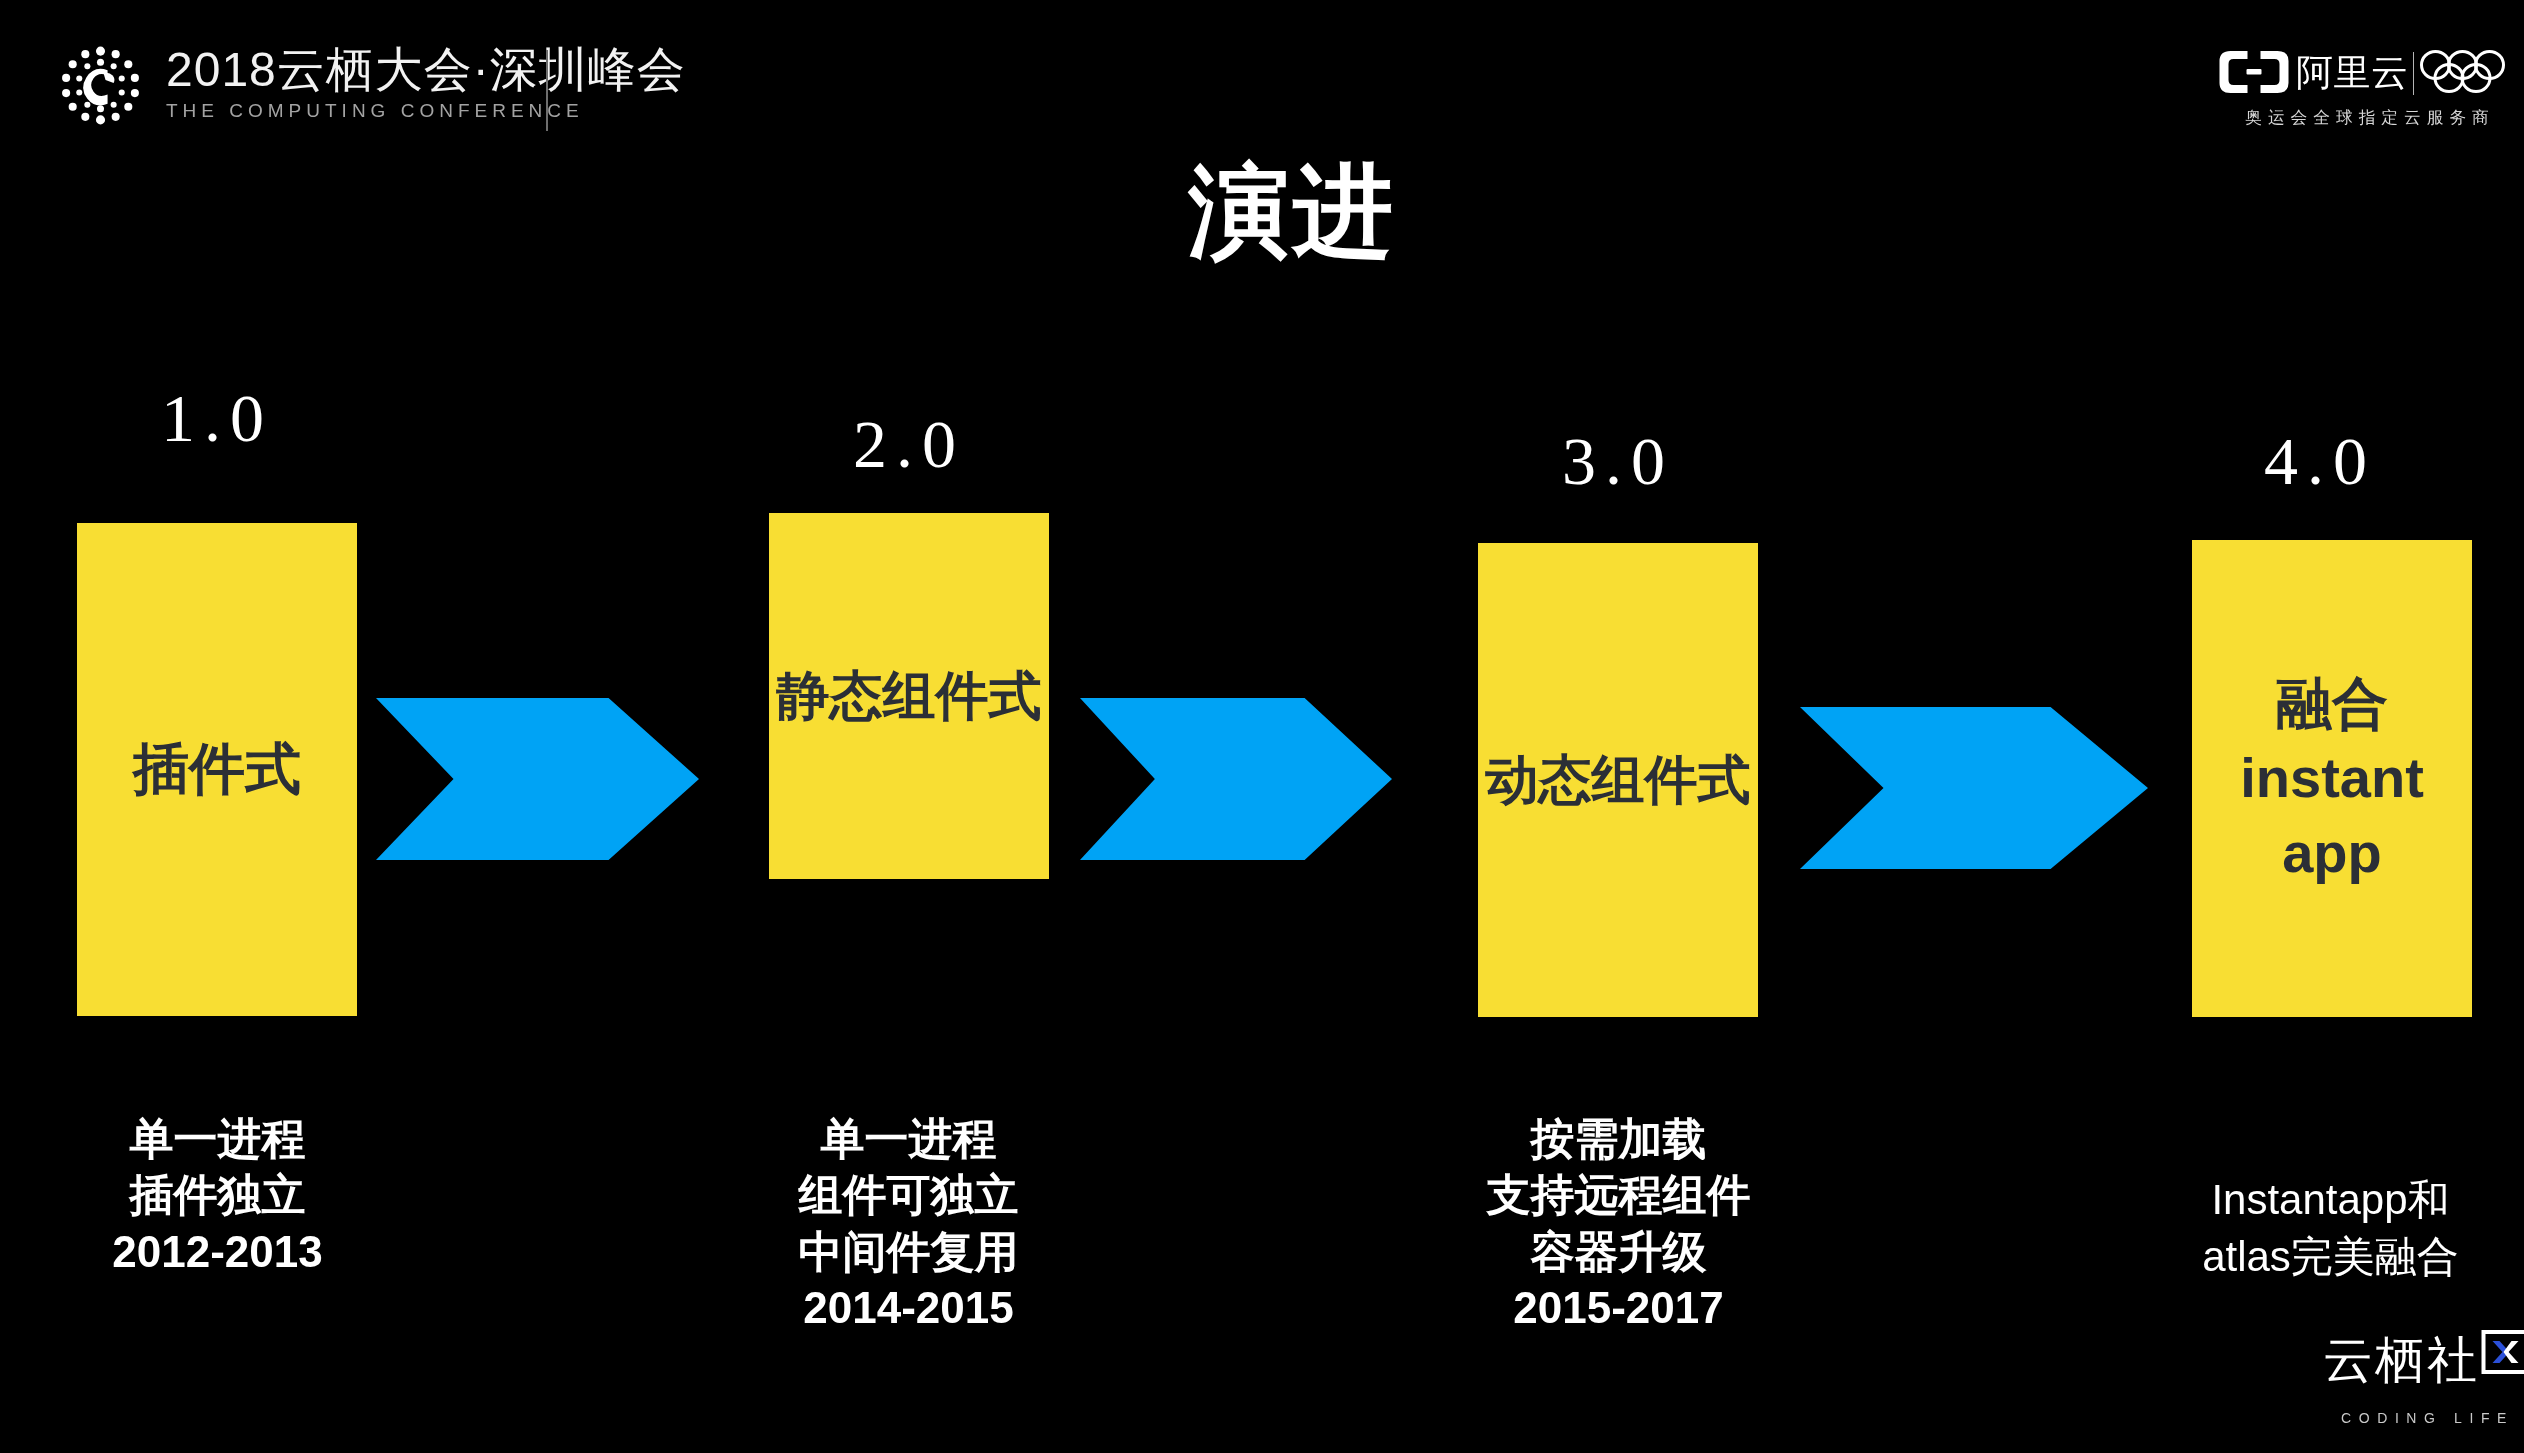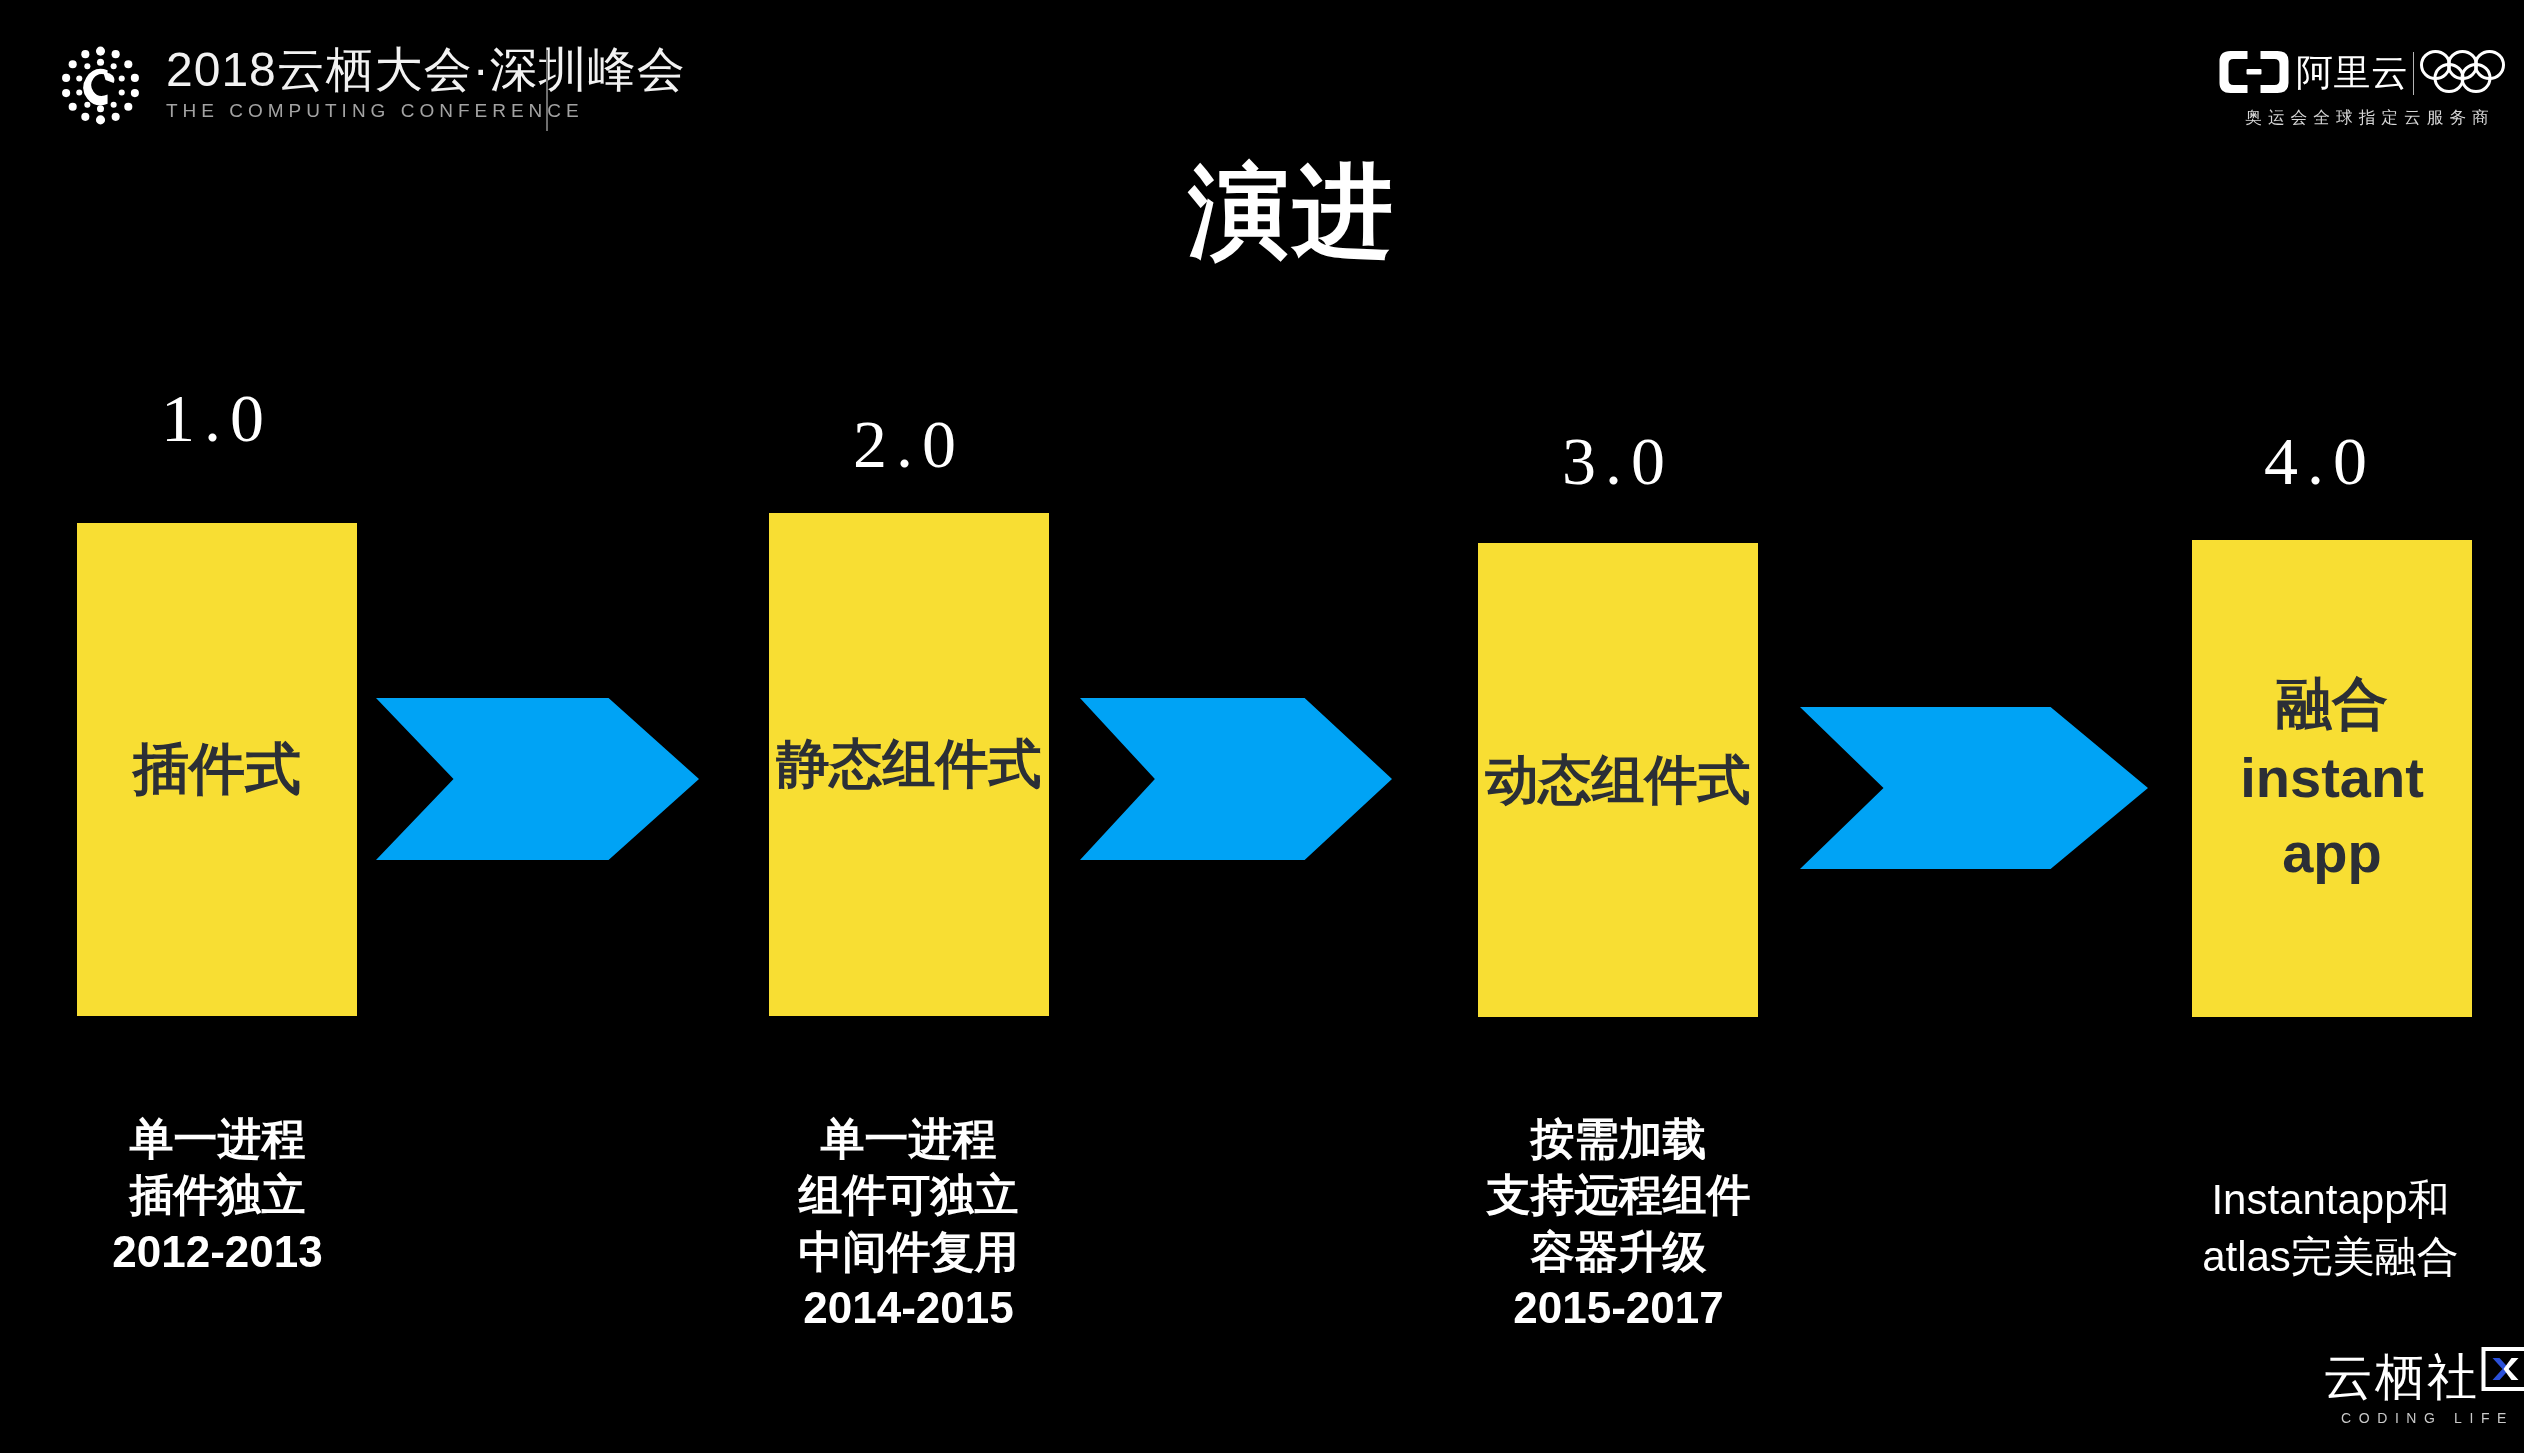--- a/index.html
+++ b/index.html
@@ -185,21 +185,21 @@
     align-items: baseline;
   }
   #wm-qu {
     position: relative;
     display: inline-block;
   }
   #wm-en {
     font-size: 14px;
     letter-spacing: 7.6px;
     color: #c9c9c9;
-    margin-top: 7px;
+    margin-top: 24px;
     white-space: nowrap;
   }
 </style>
 </head>
 <body>
 
 <div id="header-left">
   <div id="conf-mark">
     <svg width="91" height="91" viewBox="0 0 180 180" aria-hidden="true">
       <g fill="#ffffff">
@@ -273,21 +273,21 @@
 
   <div class="version-label" style="left:77px; top:384px; width:280px;">1.0</div>
   <div class="version-label" style="left:769px; top:410px; width:280px;">2.0</div>
   <div class="version-label" style="left:1478px; top:427px; width:280px;">3.0</div>
   <div class="version-label" style="left:2180px; top:427px; width:280px;">4.0</div>
 
   <div class="stage-box" style="left:77px; top:523px; width:280px; height:493px;">
     <span class="stage-box-label">插件式</span>
   </div>
 
-  <div class="stage-box" style="left:769px; top:513px; width:280px; height:503px;">
+  <div class="stage-box" style="left:769px; top:513px; width:280px; height:366px;">
     <span class="stage-box-label" style="font-size:53px;">静态组件式</span>
   </div>
 
   <div class="stage-box" style="left:1478px; top:543px; width:280px; height:474px;">
     <span class="stage-box-label" style="font-size:53px;">动态组件式</span>
   </div>
 
   <div class="stage-box" style="left:2192px; top:540px; width:280px; height:477px;gap:8px;">
     <span class="stage-box-label">融合</span>
     <span class="stage-box-label">instant</span>

